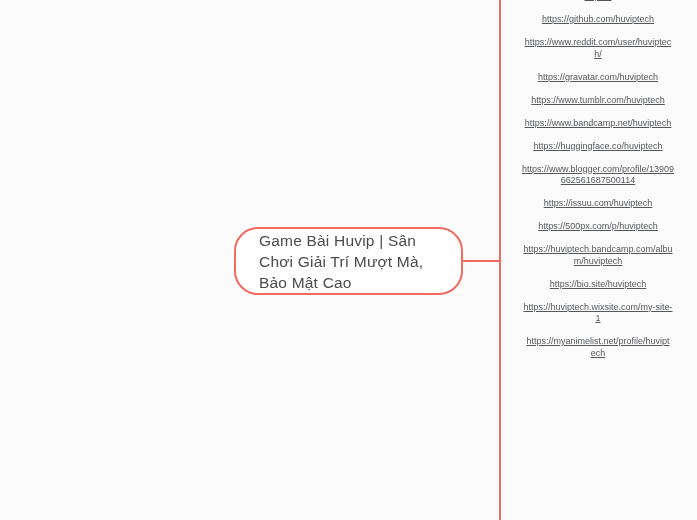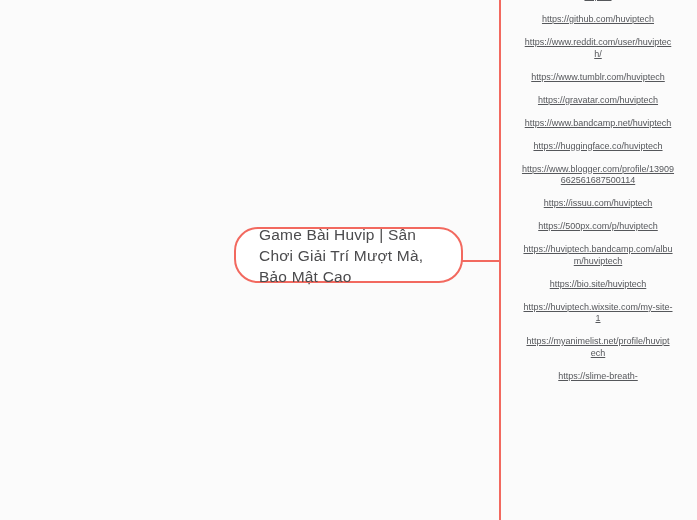--- a/index.html
+++ b/index.html
@@ -34,21 +34,21 @@
     width: 39px;
     height: 2px;
     background: #f2695f;
   }
   
   .node {
     position: absolute;
     left: 234px;
     top: 227px;
     width: 229px;
-    height: 56px;
+    height: 68px;
     box-sizing: border-box;
     background: #ffffff;
     border: 2.5px solid #f2695f;
     border-radius: 24px;
     display: flex;
     align-items: center;
     padding: 4px 14px 4px 23px;
     cursor: pointer;
   }
   .node-text {
@@ -93,31 +93,30 @@
     <div class="node-text">Game Bài Huvip | Sân
 Chơi Giải Trí Mượt Mà,
 Bảo Mật Cao</div>
   </div>
 
   <div class="links">
     <a>https://</a>
     <a>https://github.com/huviptech</a>
     <a>https://www.reddit.com/user/huviptec
 h/</a>
+    <a>https://gravatar.com/huviptech</a>
     <a>https://www.tumblr.com/huviptech</a>
-    <a>https://gravatar.com/huviptech</a>
     <a>https://www.bandcamp.net/huviptech</a>
     <a>https://huggingface.co/huviptech</a>
     <a>https://www.blogger.com/profile/13909
 662561687500114</a>
     <a>https://issuu.com/huviptech</a>
     <a>https://500px.com/p/huviptech</a>
     <a>https://huviptech.bandcamp.com/albu
 m/huviptech</a>
     <a>https://bio.site/huviptech</a>
     <a>https://huviptech.wixsite.com/my-site-
 1</a>
     <a>https://myanimelist.net/profile/huvipt
 ech</a>
-    <a>https://slime-breath-</a>
   </div>
 
 </div>
 
 </body></html>

